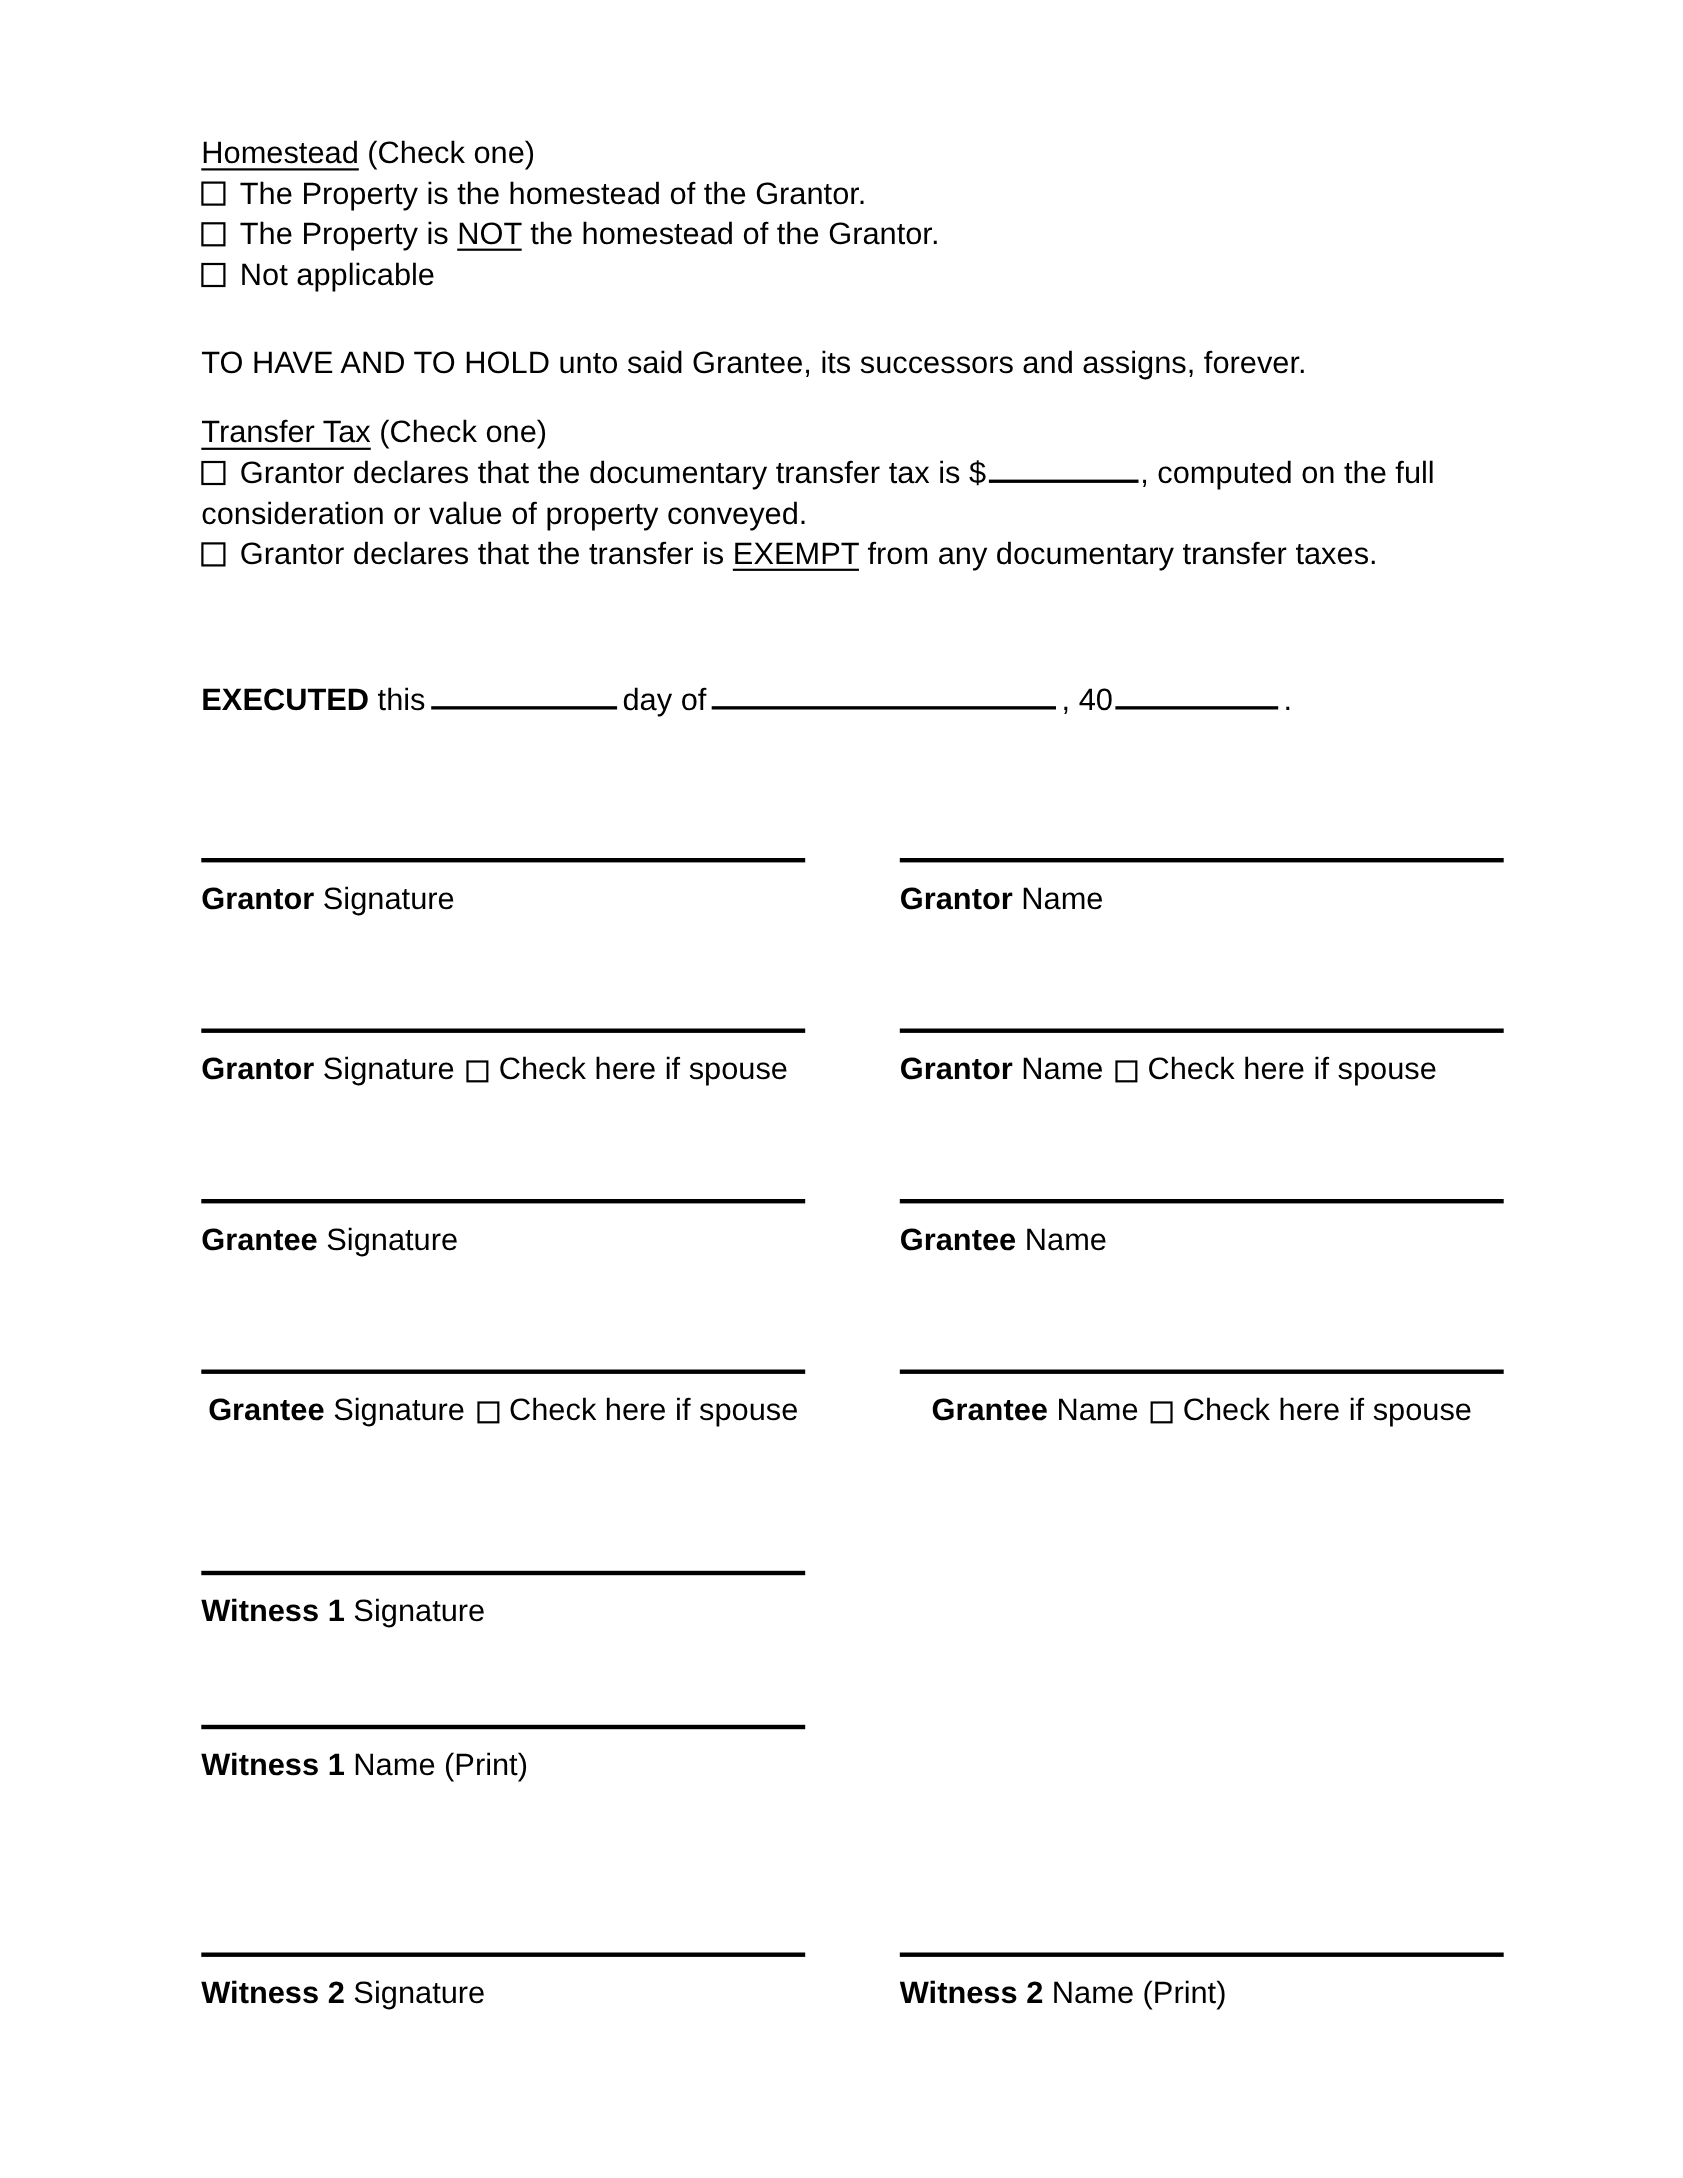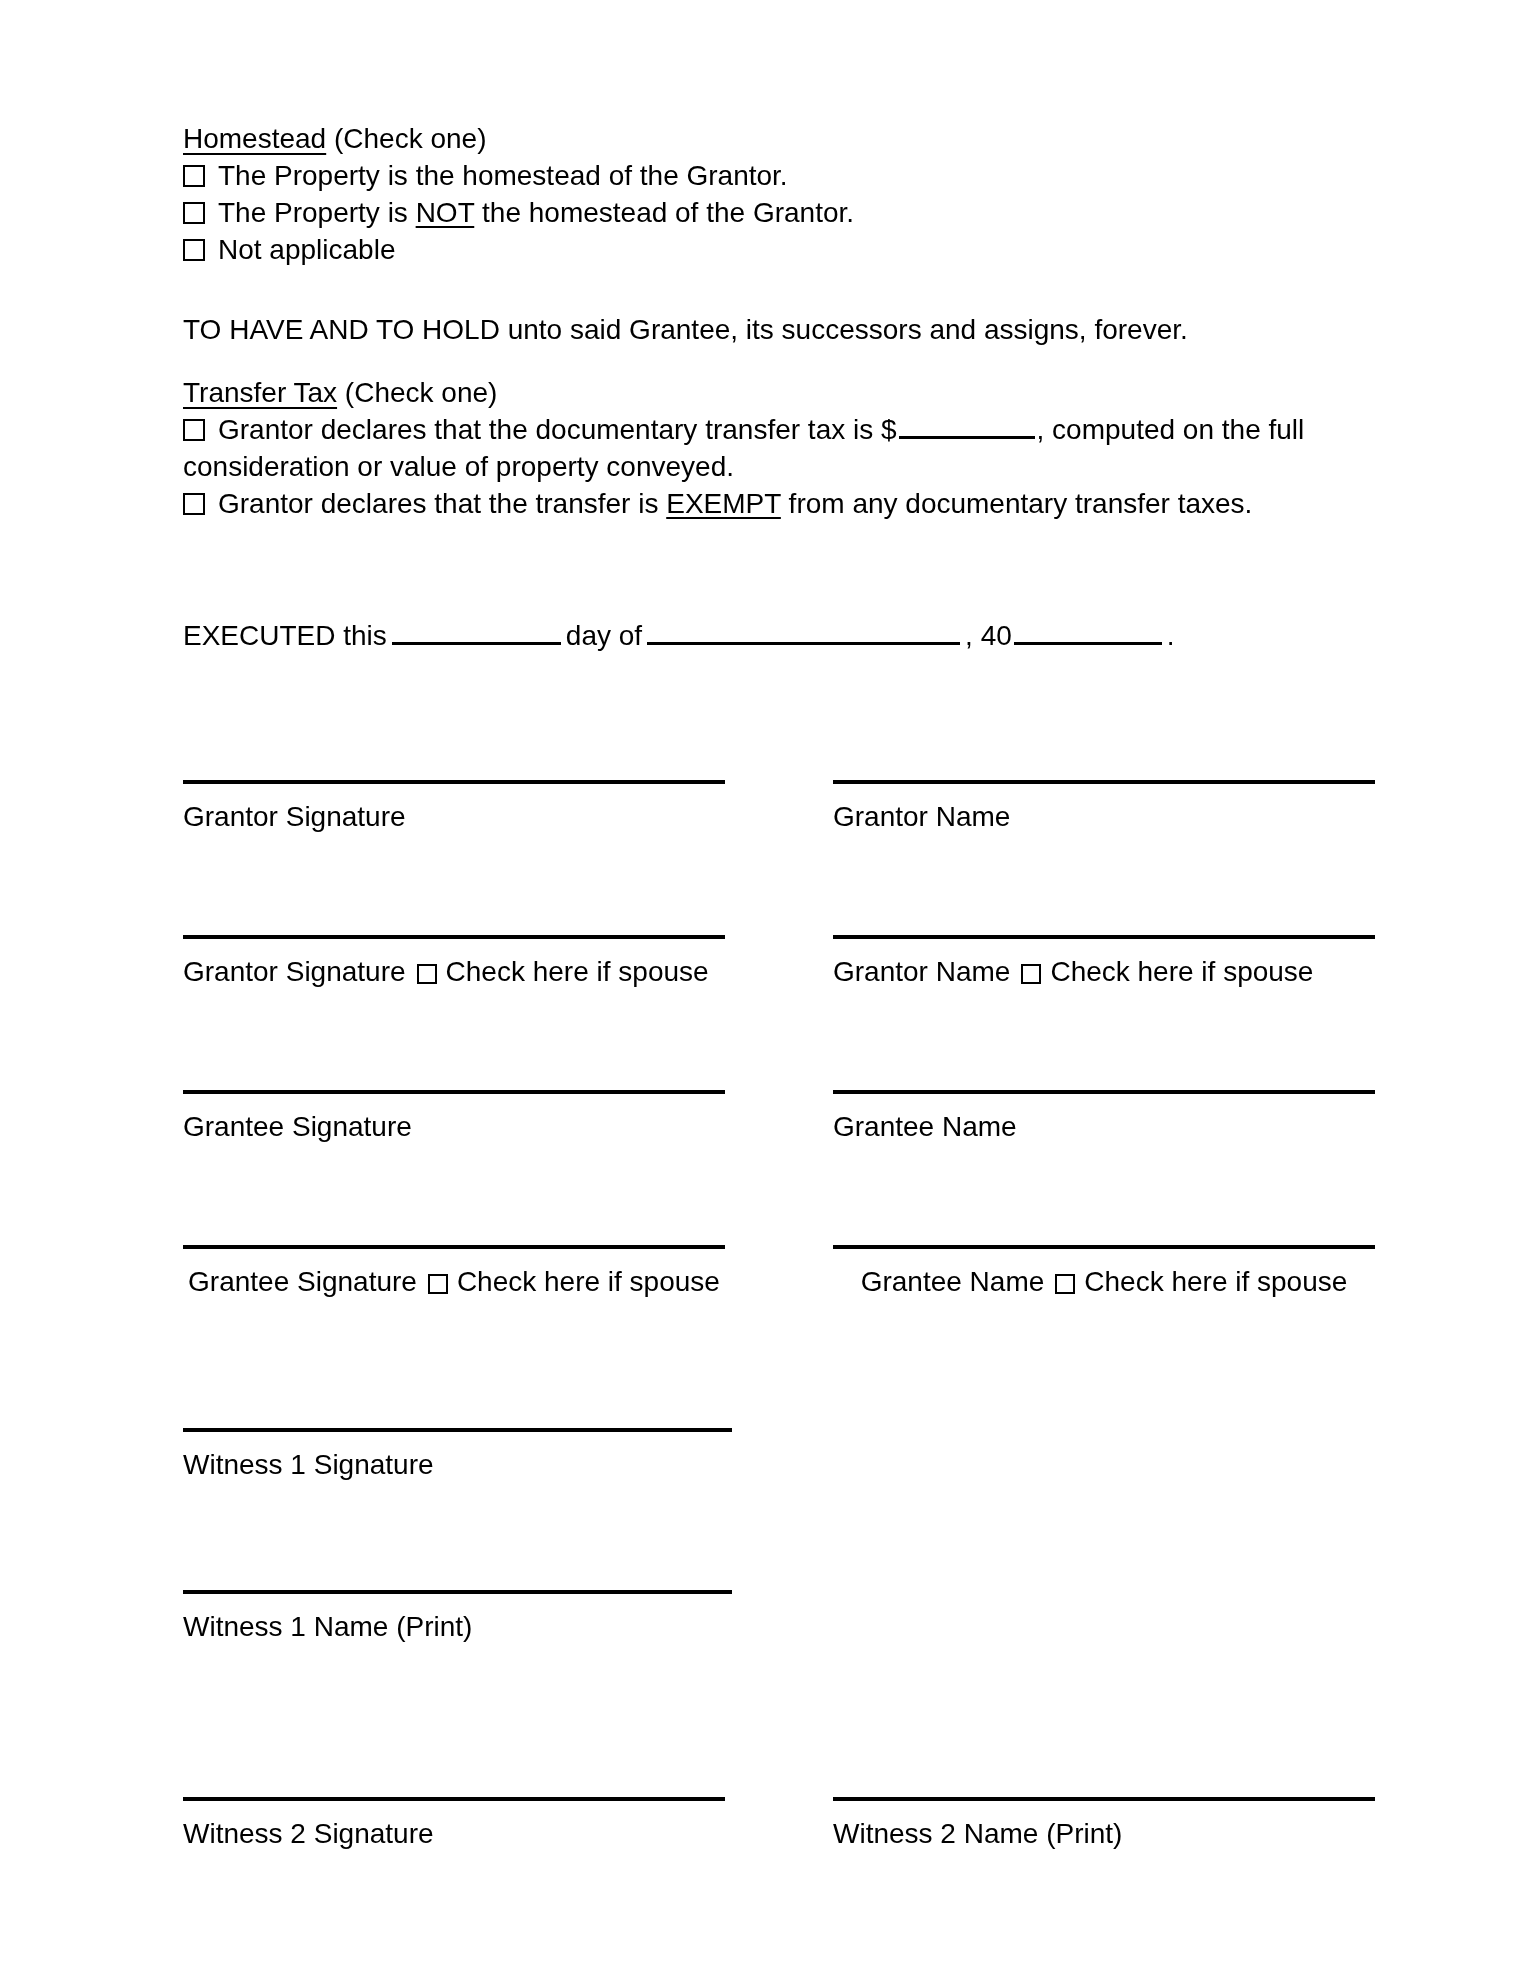--- a/index.html
+++ b/index.html
@@ -22,21 +22,21 @@
   .u-title {
     text-decoration: underline;
     text-decoration-thickness: 2px;
     text-underline-offset: 5px;
   }
   .u-word {
     text-decoration: underline;
     text-decoration-thickness: 2px;
     text-underline-offset: 4px;
   }
-  .b { font-weight: normal; }
+  .b { font-weight: bold; }
   .cb {
     display: inline-block;
     width: 22px; height: 22px;
     border: 2px solid #000;
     margin-right: 13px;
     vertical-align: -2px;
     background: #fff;
   }
   .cb.small {
     width: 20px; height: 20px;
@@ -52,21 +52,21 @@
   .blank.tax   { width: 136px; margin: 0 2px; }
   .blank.day   { width: 169px; }
   .blank.month { width: 313px; }
   .blank.year  { width: 148px; margin-left: 2px; }
   .habendum   { margin-top: 43px; }
   .tt-heading { margin-top: 26px; }
   .executed   { margin-top: 95px; }
   .sig-grid   { margin-top: 126px; }
   .sig-row {
     display: flex;
-    gap: 108px;
+    gap: 86px;
   }
   .sig-row.gap-std { margin-bottom: 101px; }
   .sig-row.gap-lg  { margin-bottom: 129px; text-align: center; }
   .sig-row.gap-xl  { margin-bottom: 153px; flex-direction: column; }
   .slot { width: 549px; }
   .sig-line {
     height: 0;
     border-top: 4px solid #000;
   }
   .sig-label {

